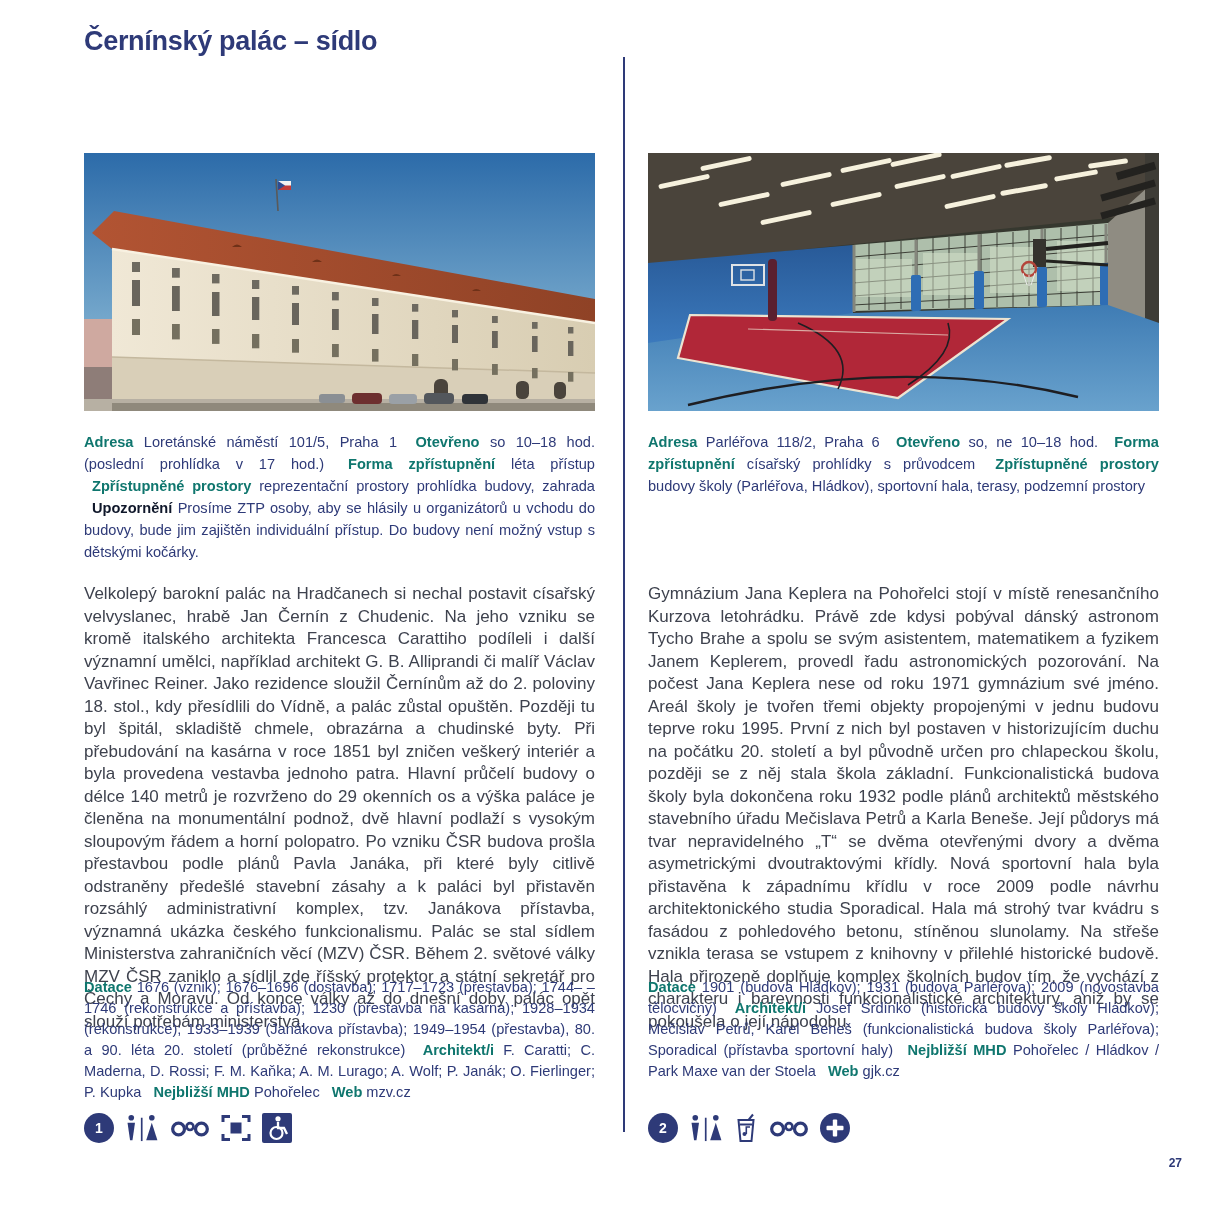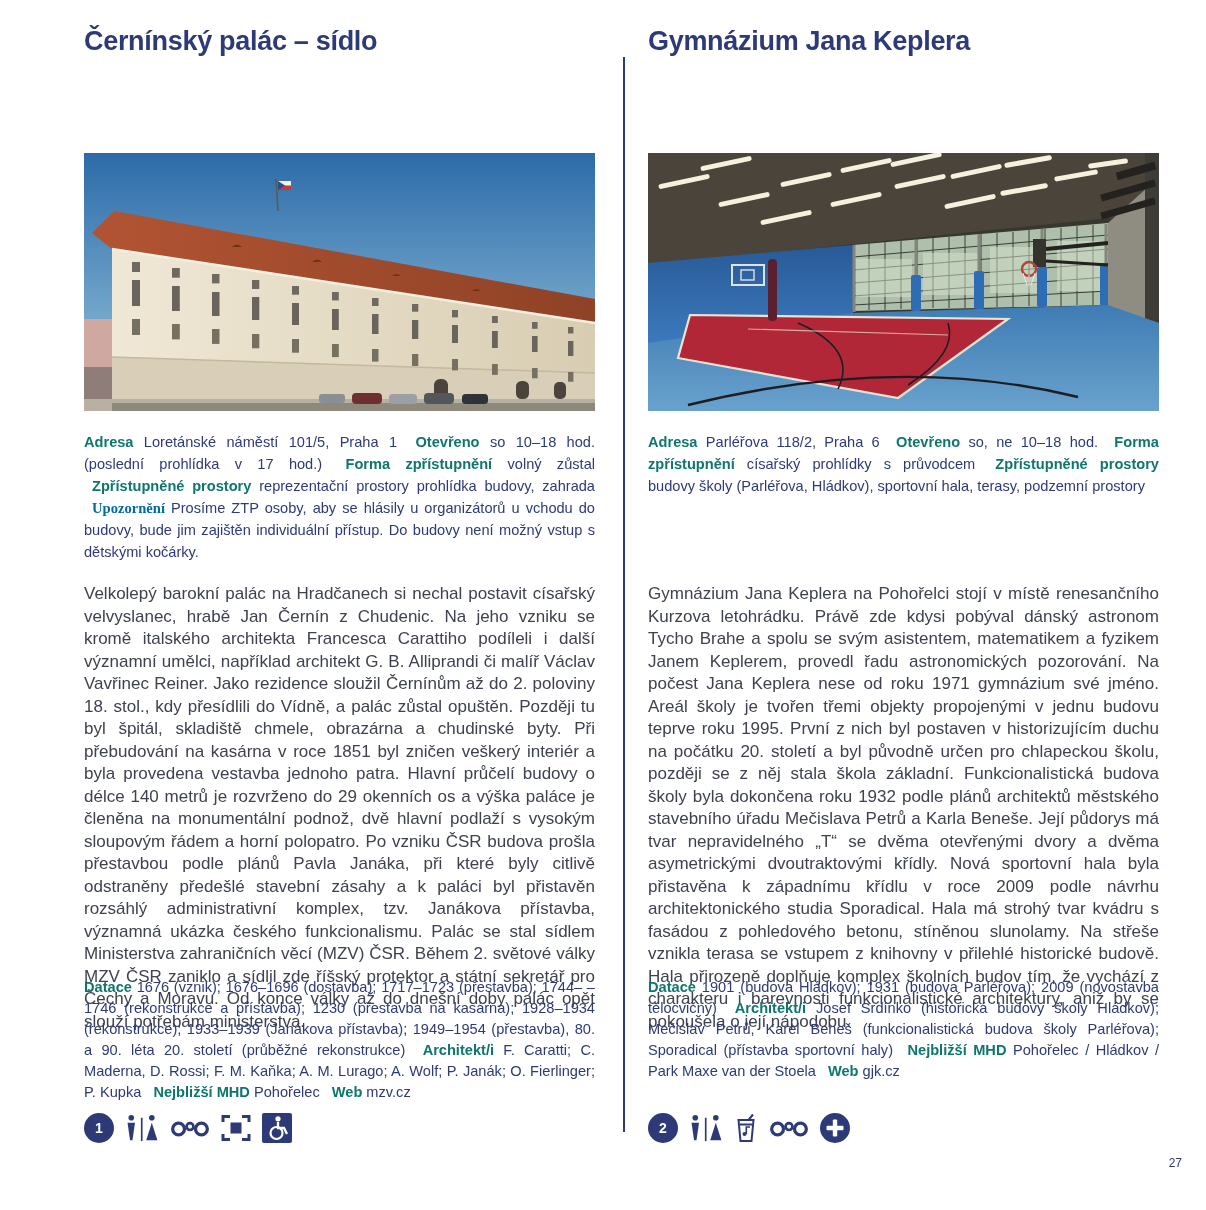--- a/index.html
+++ b/index.html
@@ -17,34 +17,34 @@
     font-size:27px;line-height:38px;font-weight:700;color:#2e3a78;letter-spacing:-0.3px;}
   .title .tl{display:block;}
 
   .photo{position:absolute;top:153px;left:0;width:511px;height:258px;margin:0;overflow:hidden;}
   .photo svg{display:block;width:511px;height:258px;}
 
   .fblock{position:absolute;left:0;width:511px;margin:0;text-align:justify;color:#2e3a78;
     font-size:14.6px;line-height:22px;}
   .fblock b{font-weight:700;color:#0f766e;margin-left:8px;}
   .fblock b:first-child{margin-left:0;}
-  .fblock b.warn{color:#0369a1;font-family:Liberation Serif, serif;}
+  .fblock b.warn{color:#0f172a;}
   .info{top:431px;}
   .meta{top:977px;line-height:21px;}
 
   .body{position:absolute;top:583px;left:0;width:511px;margin:0;text-align:justify;
     color:#3e424e;font-size:17px;line-height:22.5px;}
 
   .iconrow{position:absolute;top:1112px;left:0;display:flex;align-items:center;gap:11px;height:32px;}
   .badge{width:30px;height:30px;border-radius:50%;background:#2e3a78;color:#fff;
     font-size:14px;font-weight:700;display:flex;align-items:center;justify-content:center;}
   .ic{display:flex;align-items:center;justify-content:center;height:30px;}
   .ic svg{display:block;}
 
-  .pagenum{position:absolute;right:24px;top:1156px;font-size:12px;font-weight:400;color:#2e3a78;}
+  .pagenum{position:absolute;right:24px;top:1156px;font-size:12px;font-weight:700;color:#2e3a78;}
 </style>
 </head>
 <body>
 
 <div class="divider"></div>
 
 <section class="col col-left">
   <h1 class="title">
     <span class="tl">Černínský palác – sídlo</span>
   </h1>
@@ -135,21 +135,21 @@
       <rect x="378" y="241" width="26" height="10" rx="3.5" fill="#2f3338"></rect>
     </svg>
   </figure>
 
   <p class="fblock info">
     <b>Adresa</b>
     <span>Loretánské náměstí 101/5, Praha 1</span>
     <b>Otevřeno</b>
     <span>so 10–18 hod. (poslední prohlídka v 17 hod.)</span>
     <b>Forma zpřístupnění</b>
-    <span>volný zůstal</span>
+    <span>léta přístup</span>
     <b>Zpřístupněné prostory</b>
     <span>reprezentační prostory prohlídka budovy, zahrada</span>
     <b class="warn">Upozornění</b>
     <span>Prosíme ZTP osoby, aby se hlásily u organizátorů u vchodu do budovy, bude jim zajištěn individuální přístup. Do budovy není možný vstup s dětskými kočárky.</span>
   </p>
 
   <p class="body">Velkolepý barokní palác na Hradčanech si nechal postavit císařský velvyslanec, hrabě Jan Černín z Chudenic. Na jeho vzniku se kromě italského architekta Francesca Carattiho podíleli i další významní umělci, například architekt G. B. Alliprandi či malíř Václav Vavřinec Reiner. Jako rezidence sloužil Černínům až do 2. poloviny 18. stol., kdy přesídlili do Vídně, a palác zůstal opuštěn. Později tu byl špitál, skladiště chmele, obrazárna a chudinské byty. Při přebudování na kasárna v roce 1851 byl zničen veškerý interiér a byla provedena vestavba jednoho patra. Hlavní průčelí budovy o délce 140 metrů je rozvrženo do 29 okenních os a výška paláce je členěna na monumentální podnož, dvě hlavní podlaží s vysokým sloupovým řádem a horní polopatro. Po vzniku ČSR budova prošla přestavbou podle plánů Pavla Janáka, při které byly citlivě odstraněny předešlé stavební zásahy a k paláci byl přistavěn rozsáhlý administrativní komplex, tzv. Janákova přístavba, významná ukázka českého funkcionalismu. Palác se stal sídlem Ministerstva zahraničních věcí (MZV) ČSR. Během 2. světové války MZV ČSR zaniklo a sídlil zde říšský protektor a státní sekretář pro Čechy a Moravu. Od konce války až do dnešní doby palác opět slouží potřebám ministerstva.</p>
 
   <p class="fblock meta">
     <b>Datace</b>
@@ -196,23 +196,20 @@
         <rect width="30" height="30" rx="2" fill="#2e3a78"></rect>
         <circle cx="16" cy="5.8" r="2.6" fill="#ffffff"></circle>
         <path d="M16 9 V15 H22 L25 21" fill="none" stroke="#ffffff" stroke-width="2.3"></path>
         <circle cx="14.5" cy="20" r="6" fill="none" stroke="#ffffff" stroke-width="2.2"></circle>
       </svg>
     </span>
   </div>
 </section>
 
 <section class="col col-right">
-  <h1 class="title">
-    <span class="tl">Gymnázium Jana Keplera</span>
-  </h1>
 
   <figure class="photo">
     <svg viewBox="0 0 511 258">
       <defs>
         <linearGradient id="floorg" x1="0" y1="0" x2="0" y2="1">
           <stop offset="0" stop-color="#3f7cb4"></stop>
             <stop offset="1" stop-color="#69a2cd"></stop>
         </linearGradient>
         <linearGradient id="lwall" x1="0" y1="0" x2="0" y2="1">
           <stop offset="0" stop-color="#285a98"></stop>

